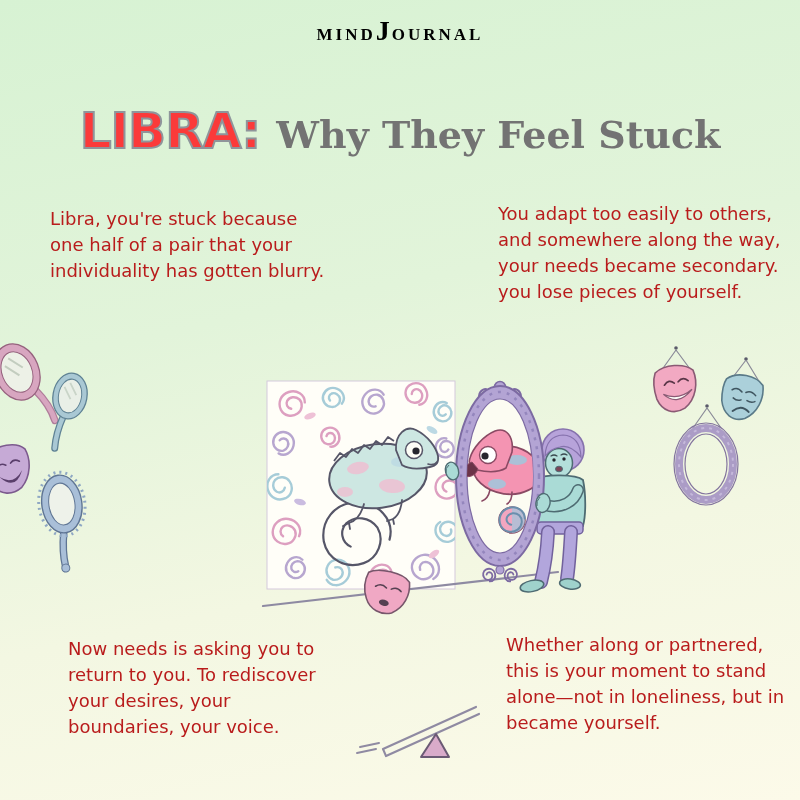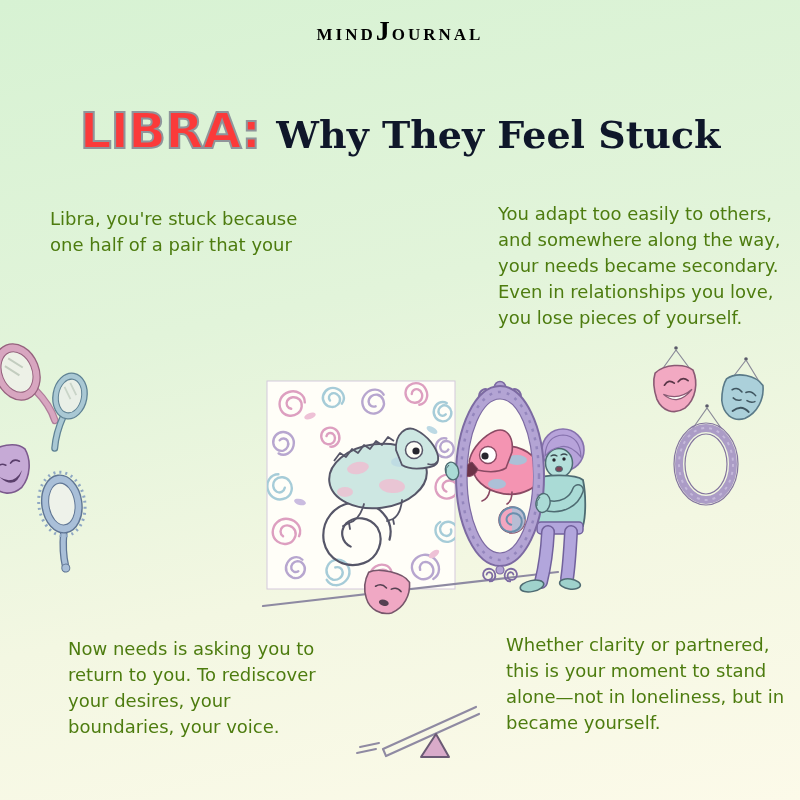--- a/index.html
+++ b/index.html
@@ -16,25 +16,25 @@
   .logo .big-j{font-size:28px;letter-spacing:2px;}
   .title-row{
     position:absolute;top:102px;left:0;right:0;
     display:flex;justify-content:center;align-items:baseline;gap:16px;
   }
   .zodiac{
     font-family:"DejaVu Sans",sans-serif;font-weight:800;font-size:50px;
     color:#fb3a3a;-webkit-text-stroke:2px #8f959b;letter-spacing:-1px;
   }
   .heading{
-    font-family:"DejaVu Serif",serif;font-weight:700;font-size:38px;color:#0f172a;
+    font-family:"DejaVu Serif",serif;font-weight:700;font-size:38px;color:#737373;
   }
   .para{
     position:absolute;font-family:"DejaVu Sans",sans-serif;font-size:18px;
-    line-height:26px;color:#4d7c0f;
+    line-height:26px;color:#b91c1c;
   }
   .para .line{white-space:nowrap;}
   .scene{position:absolute;left:0;top:0;width:800px;height:800px;}
 </style>
 </head>
 <body>
 
 <svg class="scene" viewBox="0 0 800 800" aria-hidden="true">
   <defs>
     <path id="swirl" d="M 16,-2 C 16,-12 6,-18 -4,-15 C -14,-12 -18,-2 -14,7 C -10,15 0,17 7,12 C 13,8 14,-1 9,-6 C 4,-10 -3,-9 -6,-4 C -8,0 -6,5 -1,6" fill="none" stroke-linecap="round" vector-effect="non-scaling-stroke"></path>
@@ -221,35 +221,35 @@
 </div>
 
 <div class="title-row">
   <span class="zodiac">LIBRA:</span>
   <span class="heading">Why They Feel Stuck</span>
 </div>
 
 <div class="para" style="left:50px;top:206px;">
   <div class="line">Libra, you're stuck because</div>
   <div class="line">one half of a pair that your</div>
+  <div class="line">individuality has gotten blurry.</div>
 </div>
 
 <div class="para" style="left:498px;top:201px;">
   <div class="line">You adapt too easily to others,</div>
   <div class="line">and somewhere along the way,</div>
   <div class="line">your needs became secondary.</div>
-  <div class="line">Even in relationships you love,</div>
   <div class="line">you lose pieces of yourself.</div>
 </div>
 
 <div class="para" style="left:68px;top:636px;">
   <div class="line">Now needs is asking you to</div>
   <div class="line">return to you. To rediscover</div>
   <div class="line">your desires, your</div>
   <div class="line">boundaries, your voice.</div>
 </div>
 
 <div class="para" style="left:506px;top:632px;">
-  <div class="line">Whether clarity or partnered,</div>
+  <div class="line">Whether along or partnered,</div>
   <div class="line">this is your moment to stand</div>
   <div class="line">alone—not in loneliness, but in</div>
   <div class="line">became yourself.</div>
 </div>
 
 </body></html>

